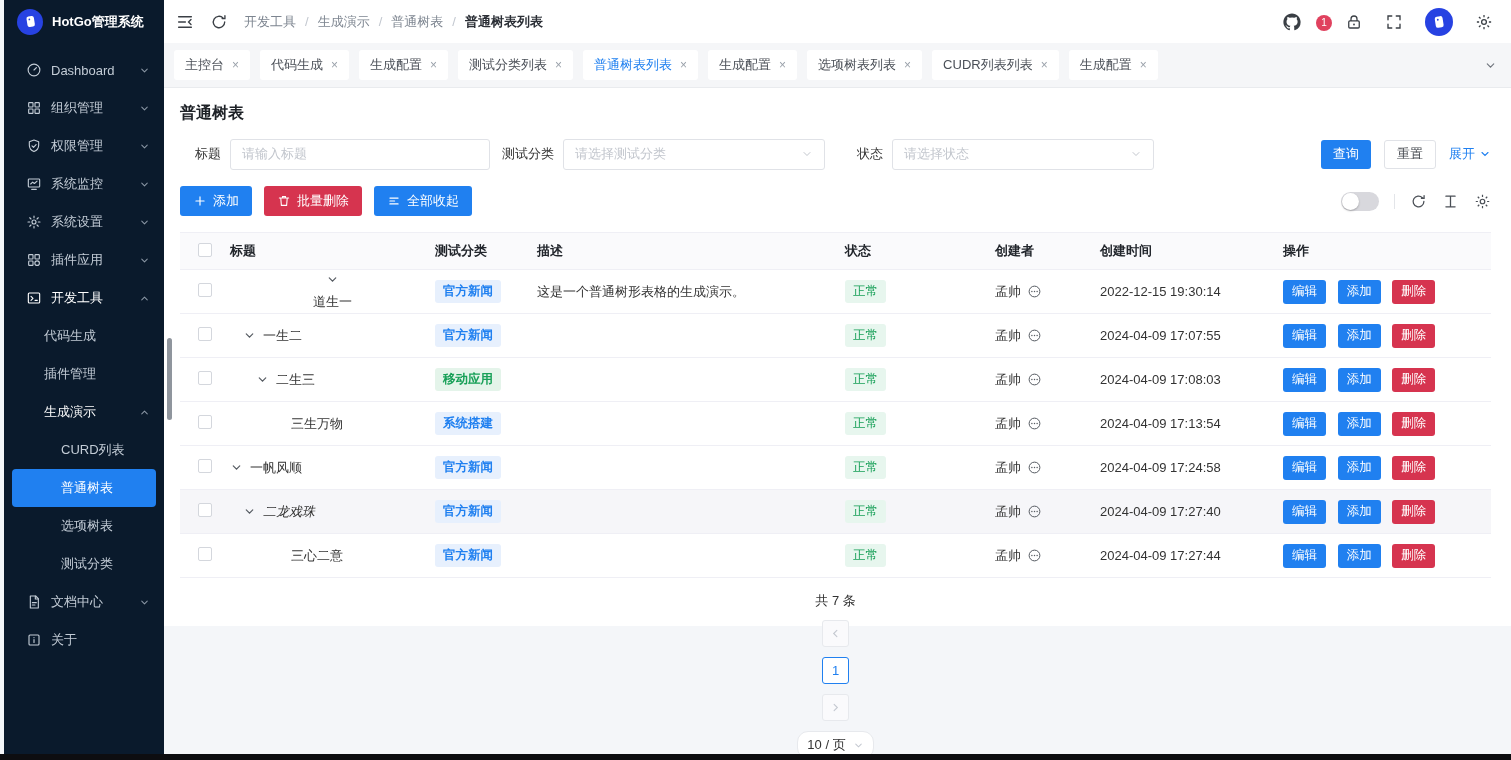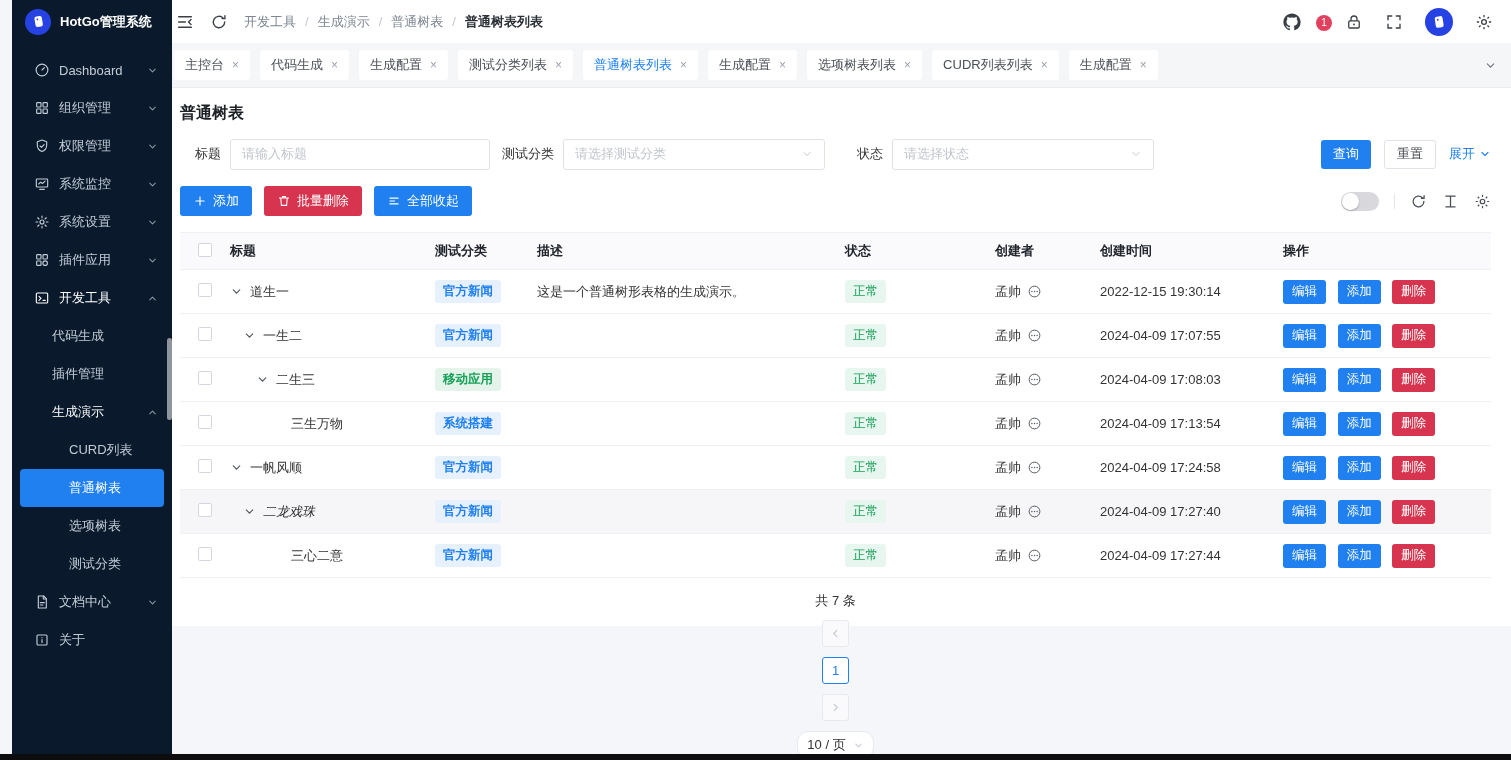--- a/index.html
+++ b/index.html
@@ -1,21 +1,21 @@
 <!DOCTYPE html>
 <html><head>
 <meta charset="utf-8">
 <style>
   * { margin:0; padding:0; box-sizing:border-box; }
   html,body { width:1511px; height:760px; overflow:hidden;
     font-family:"Liberation Sans","DejaVu Sans",sans-serif; font-size:13px; color:#333; background:#f4f6f9;}
   svg { display:block; }
 
   
-  .sidebar { position:absolute; left:12px; top:0; width:160px; height:754px; background:#0a1a2c; z-index:5; }
+  .sidebar { position:absolute; left:4px; top:0; width:160px; height:754px; background:#0a1a2c; z-index:5; }
   .logo-row { height:43px; display:flex; align-items:center; padding-left:13px; gap:9px; }
   .logo-circle { width:26px; height:26px; border-radius:50%; background:#2742e2; display:flex; align-items:center; justify-content:center; }
   .logo-text { color:#fff; font-weight:700; font-size:13px; }
   .menu { padding-top:8px; }
   .sitem { height:38px; display:flex; align-items:center; color:#c3ccd6; cursor:pointer; font-size:13px; }
   .sitem .sic { width:16px; height:16px; margin-right:9px; color:#c3ccd6; }
   .sitem.lv1 { padding-left:22px; }
   .sitem.lv2 { padding-left:40px; }
   .sitem.lv3 { padding-left:57px; }
   .sitem.bright, .sitem.bright .sic { color:#fff; }
@@ -496,21 +496,21 @@
             <th>状态</th>
             <th>创建者</th>
             <th>创建时间</th>
             <th>操作</th>
           </tr>
         </thead>
         <tbody id="rows-host">
   <tr>
     <td class="col-cb"><span class="cb"></span></td>
     <td>
-                <span class="tree-cell" style="padding-left: 0px;">
+                <span class="tree-cell" style="padding-left: 0px; flex-direction: column;">
       <span class="tree-chev">
                     <svg viewBox="0 0 24 24" fill="none" stroke="currentColor" stroke-width="2.2" stroke-linecap="round">
                       <path d="M6 9l6 6 6-6"></path>
                     </svg>
                   </span>
       <span class="t">道生一</span>
     </span>
               </td>
     <td><span class="tag tag-blue">官方新闻</span></td>
     <td><span class="desc">这是一个普通树形表格的生成演示。</span></td>

